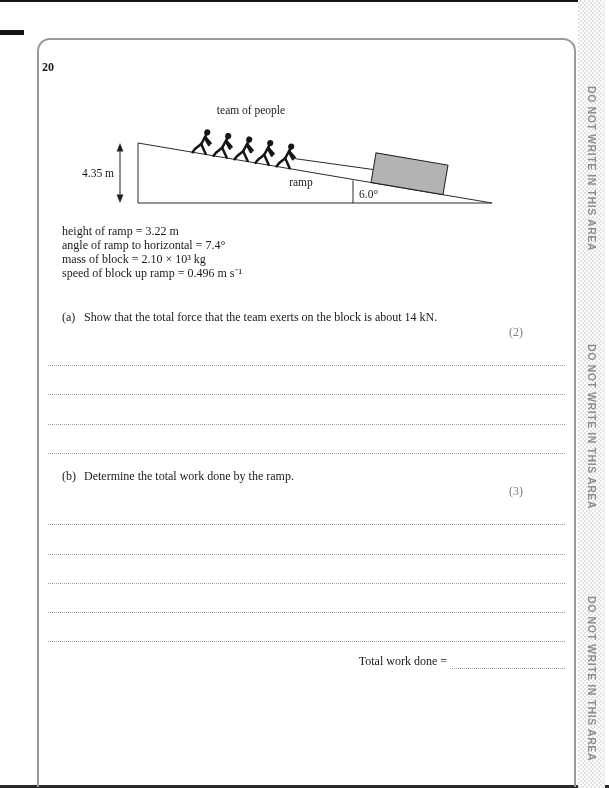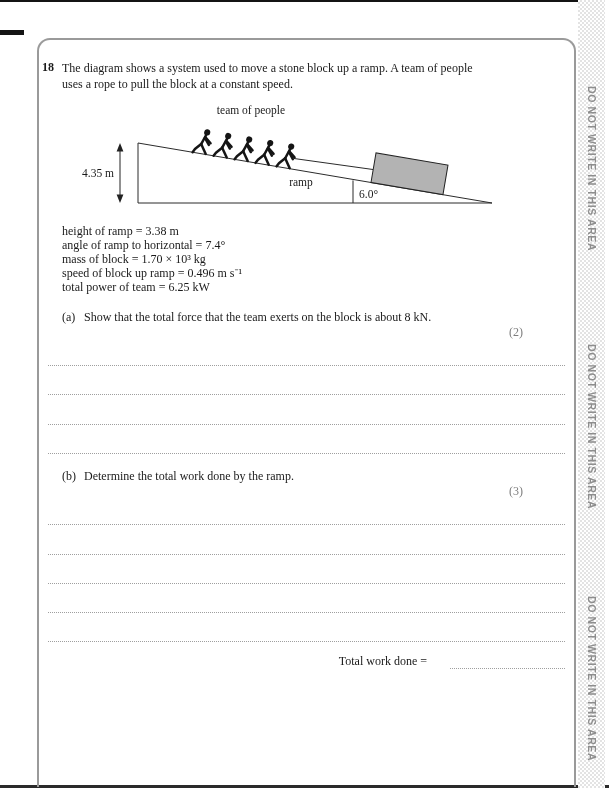--- a/index.html
+++ b/index.html
@@ -28,21 +28,21 @@
   .intro span{display:block;}
   .data-list{position:absolute;left:62px;top:224px;font-size:12px;line-height:14px;}
   .part-label{position:absolute;font-size:12px;}
   .part-text{position:absolute;font-size:12px;}
   .marks{position:absolute;right:86px;font-size:12px;color:#7d7d7d;}
   
   .lines{position:absolute;left:48px;width:517px;}
   .answer-line{border-bottom:1px dotted #9f9f9f;}
   .lines-a .answer-line{height:28.5px;}
   .lines-b .answer-line{height:28.3px;}
-  .total-work{position:absolute;top:654px;right:44px;display:flex;align-items:flex-end;font-size:12px;gap:20px;}
+  .total-work{position:absolute;top:654px;right:44px;display:flex;align-items:flex-end;font-size:12px;}
   .total-work .dots{display:inline-block;width:115px;height:13px;border-bottom:1px dotted #9f9f9f;margin-left:3px;}
   
   .diagram{position:absolute;left:60px;top:100px;}
   .diagram text{font-family:"Liberation Serif",serif;font-size:11.5px;fill:#1a1a1a;}
   .diagram .draw{stroke:#2b2b2b;stroke-width:1;fill:none;}
   .figure{stroke:#151515;stroke-width:2.5;stroke-linecap:round;stroke-linejoin:round;fill:none;}
   .figure-head{fill:#151515;stroke:none;}
 </style>
 </head>
 <body>
@@ -55,26 +55,22 @@
   <div class="bottom-black-bar"></div>
 
   <div class="margin-strip">
     <div class="margin-text mt1">DO NOT WRITE IN THIS AREA</div>
     <div class="margin-text mt2">DO NOT WRITE IN THIS AREA</div>
     <div class="margin-text mt3">DO NOT WRITE IN THIS AREA</div>
   </div>
 
   <div class="content-box"></div>
 
-  <div class="qnum">18</div>
+  <div class="qnum">20</div>
 
-  <div class="intro">
-    <span>The diagram shows a system used to move a stone block up a ramp. A team of people</span>
-    <span>uses a rope to pull the block at a constant speed.</span>
-  </div>
 
   <svg class="diagram" width="440" height="120" viewBox="60 100 440 120">
 
     <path class="draw" d="M138,143 L138,203 L492,203 Z" fill="#ffffff"></path>
 
     <line class="draw" x1="353" y1="180.4" x2="353" y2="203"></line>
 
     <line class="draw" x1="294" y1="158.5" x2="373" y2="169.5"></line>
 
     <g transform="translate(371,182.5) rotate(9.62)">
@@ -105,29 +101,28 @@
       <use href="#person" transform="translate(284,168.2) rotate(9.6)"></use>
     </g>
 
     <text x="251" y="114" text-anchor="middle">team of people</text>
     <text x="114" y="177" text-anchor="end">4.35 m</text>
     <text x="301" y="186" text-anchor="middle">ramp</text>
     <text x="359" y="198" text-anchor="start">6.0°</text>
   </svg>
 
   <div class="data-list">
-    <div>height of ramp = 3.38 m</div>
+    <div>height of ramp = 3.22 m</div>
     <div>angle of ramp to horizontal = 7.4°</div>
-    <div>mass of block = 1.70 × 10³ kg</div>
+    <div>mass of block = 2.10 × 10³ kg</div>
     <div>speed of block up ramp = 0.496 m s⁻¹</div>
-    <div>total power of team = 6.25 kW</div>
   </div>
 
   <div class="part-label" style="left:62px;top:310px;">(a)</div>
-  <div class="part-text" style="left:84px;top:310px;">Show that the total force that the team exerts on the block is about 8 kN.</div>
+  <div class="part-text" style="left:84px;top:310px;">Show that the total force that the team exerts on the block is about 14 kN.</div>
   <div class="marks" style="top:325px;">(2)</div>
   <div class="lines lines-a" style="top:336px;">
       <div class="answer-line"></div>
       <div class="answer-line"></div>
       <div class="answer-line"></div>
       <div class="answer-line"></div>
     </div>
 
   <div class="part-label" style="left:62px;top:469px;">(b)</div>
   <div class="part-text" style="left:84px;top:469px;">Determine the total work done by the ramp.</div>

